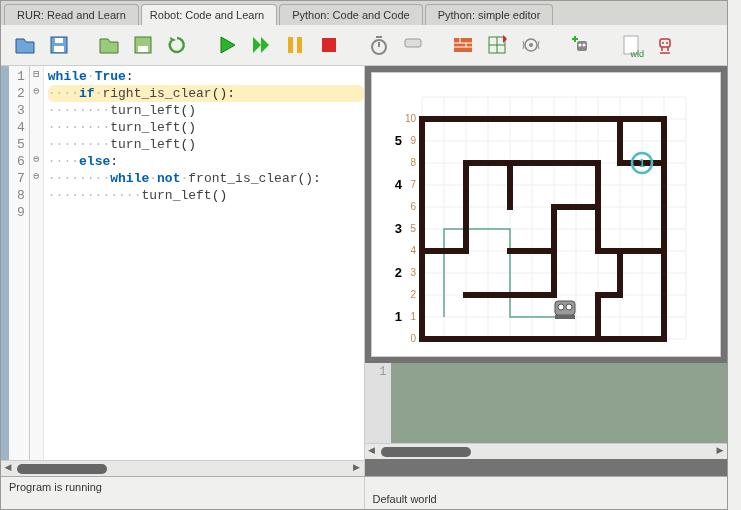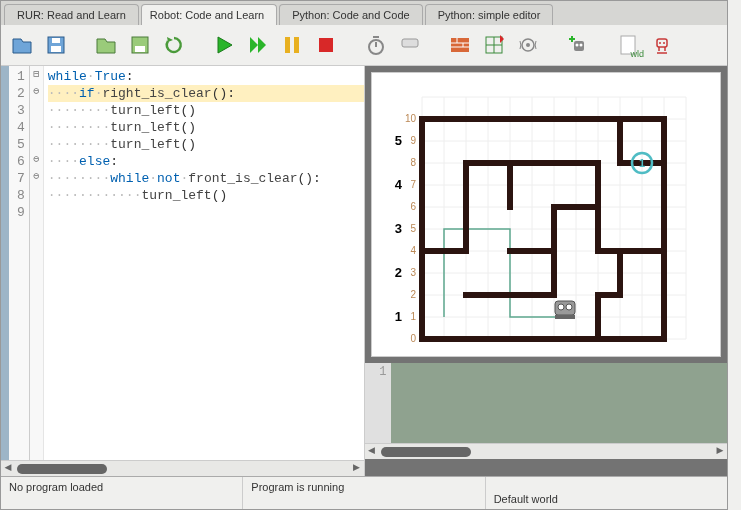--- a/index.html
+++ b/index.html
@@ -2,34 +2,34 @@
 <html><head>
 <meta charset="utf-8">
 <style>
 * { box-sizing: border-box; margin: 0; padding: 0; }
 body { font-family: sans-serif; font-size: 12px; background: #f0f0ee; color: #333; }
 .window { width: 728px; height: 510px; display: flex; flex-direction: column; border: 1px solid #999; background: #737373; }
 .tabs { display: flex; background: #d6d6d3; padding: 3px 0 0 3px; }
 .tab { padding: 4px 12px; background: #d6d6d3; border: 1px solid #aaa; border-bottom: none; border-radius: 4px 4px 0 0; margin-right: 2px; cursor: pointer; font-size: 11px; }
 .tab.active { background: #f0f0ee; font-weight: 500; padding-left: 8px; }
 .toolbar { display: flex; align-items: center; padding: 4px 8px; gap: 2px; border-bottom: 1px solid #ccc; background: #f0f0ee; }
-.tool-btn { width: 32px; height: 32px; display: flex; align-items: center; border: 1px solid transparent; border-radius: 3px; cursor: pointer; }
+.tool-btn { width: 32px; height: 32px; display: flex; align-items: center; justify-content: center; border: 1px solid transparent; border-radius: 3px; cursor: pointer; }
 .tool-sep { width: 14px; }
 .main { flex: 1; display: flex; overflow: hidden; }
 .editor-pane { flex: 1; display: flex; flex-direction: column; border-right: 1px solid #ccc; overflow: hidden; }
 .editor { flex: 1; display: flex; font-family: "Courier New", monospace; font-size: 13px; background: #fff; overflow: hidden; }
 .gutter { background: #f8f8f8; text-align: right; padding: 2px 4px 0 8px; color: #888; user-select: none; border-right: 1px solid #ccc;}
 .gutter .ln { height: 17px; line-height: 17px; }
 .fold { width: 14px; background: #f8f8f8; border-right: 1px solid #e5e5e5; }
 .fold .fc { height: 17px; text-align: center; font-size: 10px; color: #777; line-height: 17px; }
 .code { flex: 1; padding: 2px 0 0 4px; }
 .cline { height: 17px; line-height: 17px; white-space: pre; }
-.cline.active { background: #fff0c0; }
+.cline.active { background: #fff0c0; border-radius: 6px; }
 .marg { width: 8px; background: #9db5c7; }
-.kw { color: #0060b0; font-weight: normal; }
+.kw { color: #0060b0; font-weight: bold; }
 .fn { color: #444; }
 .dot { color: #bbb; }
 .world-pane { flex: 1; display: flex; flex-direction: column; overflow: hidden; }
 .world-holder { background: #fff; padding: 10px; border: 1px solid #ccc; margin: 6px; }
 .output-area { height: 80px; display: flex; font-family: "Courier New", monospace; font-size: 12px; }
 .output-area .ogut { width: 26px; background: #e0e0e0; text-align: right; padding: 2px 4px 0 0; color: #999; }
 .output-area .obody { flex: 1; background: #8fa28f; }
 .scroll-row { height: 16px; background: #e8e8e6; display: flex; align-items: center; border-top: 1px solid #ccc; }
 .scroll-arrow { width: 14px; height: 14px; font-size: 9px; text-align: center; color: #666; }
 .scroll-thumb { width: 90px; height: 10px; background: #666; border-radius: 5px; margin: 0 2px; }
@@ -311,17 +311,16 @@
       <div class="scroll-row">
         <div class="scroll-arrow">◀</div>
         <div class="scroll-thumb"></div>
         <div class="scroll-track"></div>
         <div class="scroll-arrow">▶</div>
       </div>
     </div>
   </div>
 
   <div class="statusbar">
-    <div class="status-cell"><span>No program loaded</span></div>
     <div class="status-cell"><span>Program is running</span></div>
     <div class="status-cell"><span>Default world</span></div>
   </div>
 </div>
 
 </body></html>

